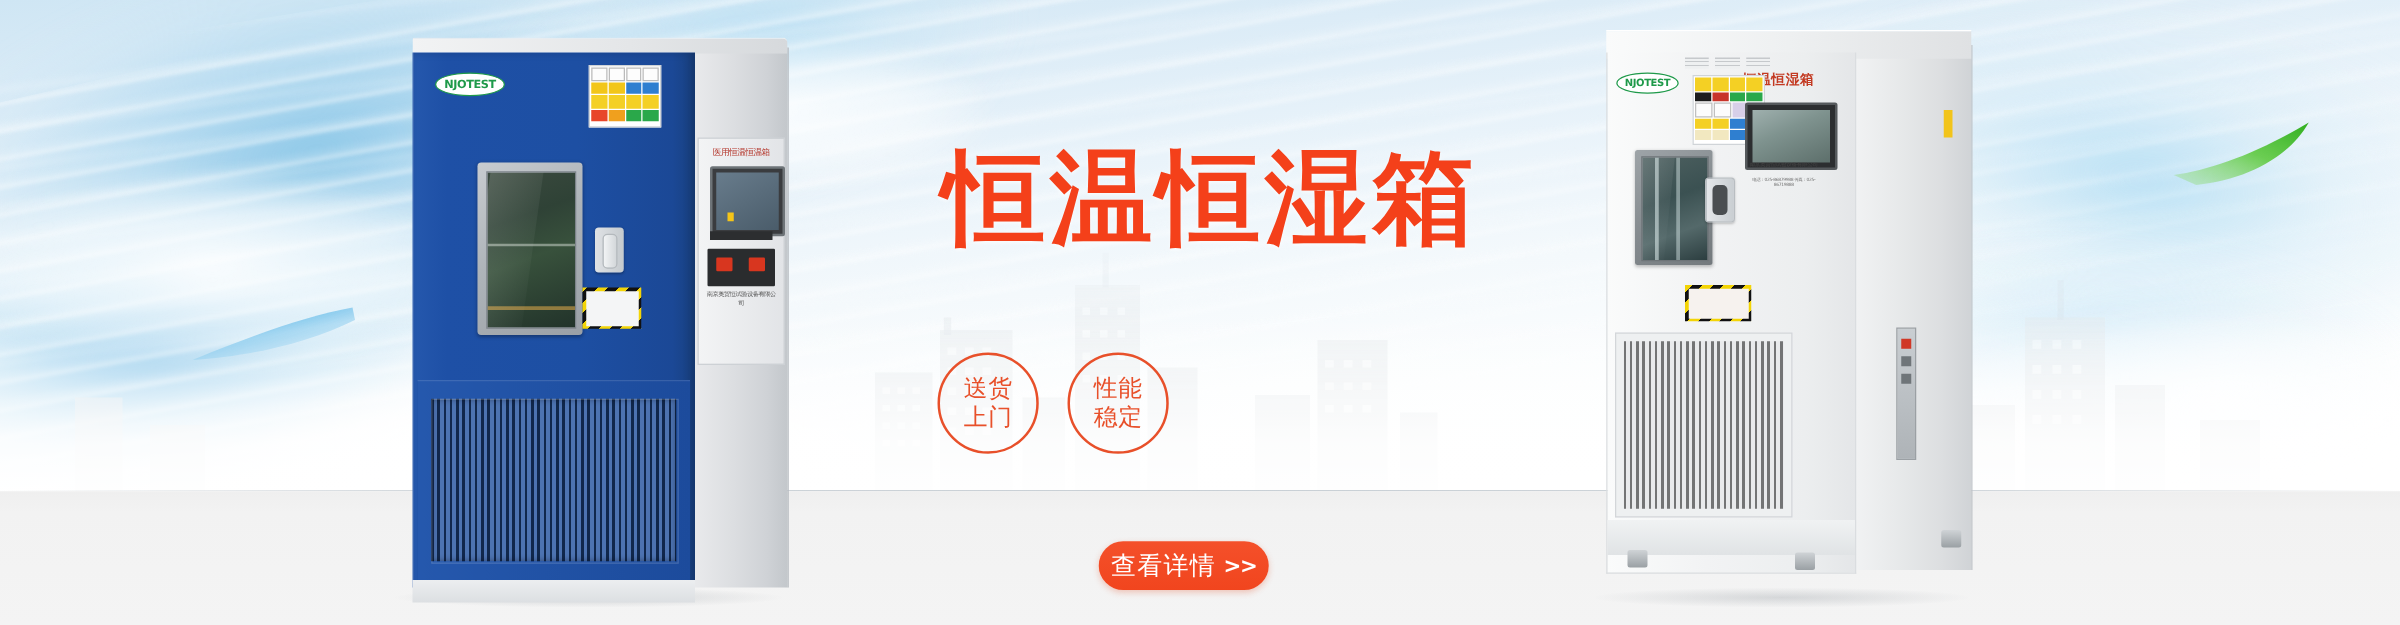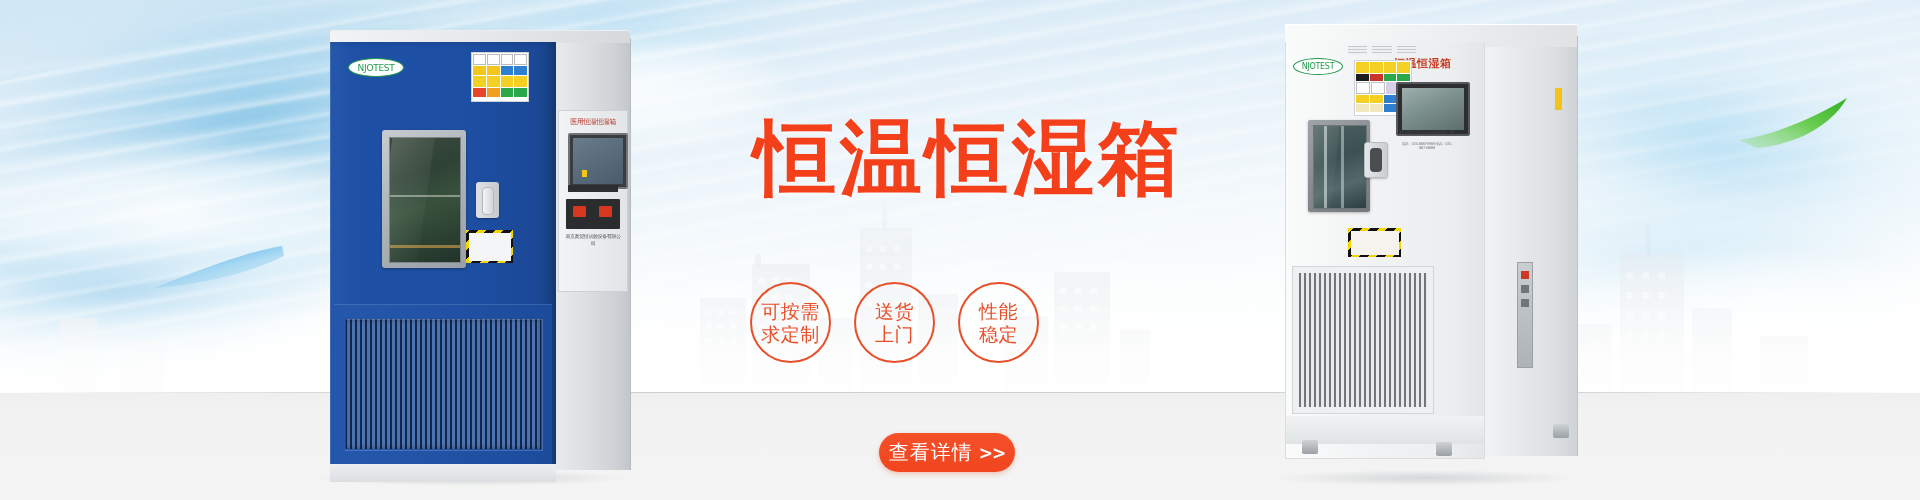--- a/index.html
+++ b/index.html
@@ -147,21 +147,21 @@
   }
   .cta .arrows{font-size:17px;font-weight:bold;letter-spacing:-1px;}
 
   
   .unit{position:absolute;}
 
   
   .logo-oval{
     border-radius:50%;background:#ffffff;border:1.3px solid #1f9a4a;
     display:flex;align-items:center;justify-content:center;
-    color:#1f9a4a;font-weight:normal;font-family:"DejaVu Sans",sans-serif;
+    color:#1f9a4a;font-weight:bold;font-family:"DejaVu Sans",sans-serif;
     letter-spacing:-.3px;
   }
   .hazard-strip{
     background:repeating-linear-gradient(-45deg,#111 0 6px,#f3d406 6px 12px);
   }
   .grille{
     background:repeating-linear-gradient(to right,
       rgba(0,0,0,.55) 0px,rgba(0,0,0,.55) 2px,
       rgba(255,255,255,.20) 2px,rgba(255,255,255,.20) 5px);
   }
@@ -522,24 +522,20 @@
   </div>
 
   <div class="copy">
 
 
     <div class="headline">恒温恒湿箱</div>
 
 
     <div class="badges">
       <div class="badge">
-        <div>可按需</div>
-        <div>求定制</div>
-      </div>
-      <div class="badge">
         <div>送货</div>
         <div>上门</div>
       </div>
       <div class="badge">
         <div>性能</div>
         <div>稳定</div>
       </div>
     </div>
 
     <div class="cta">

